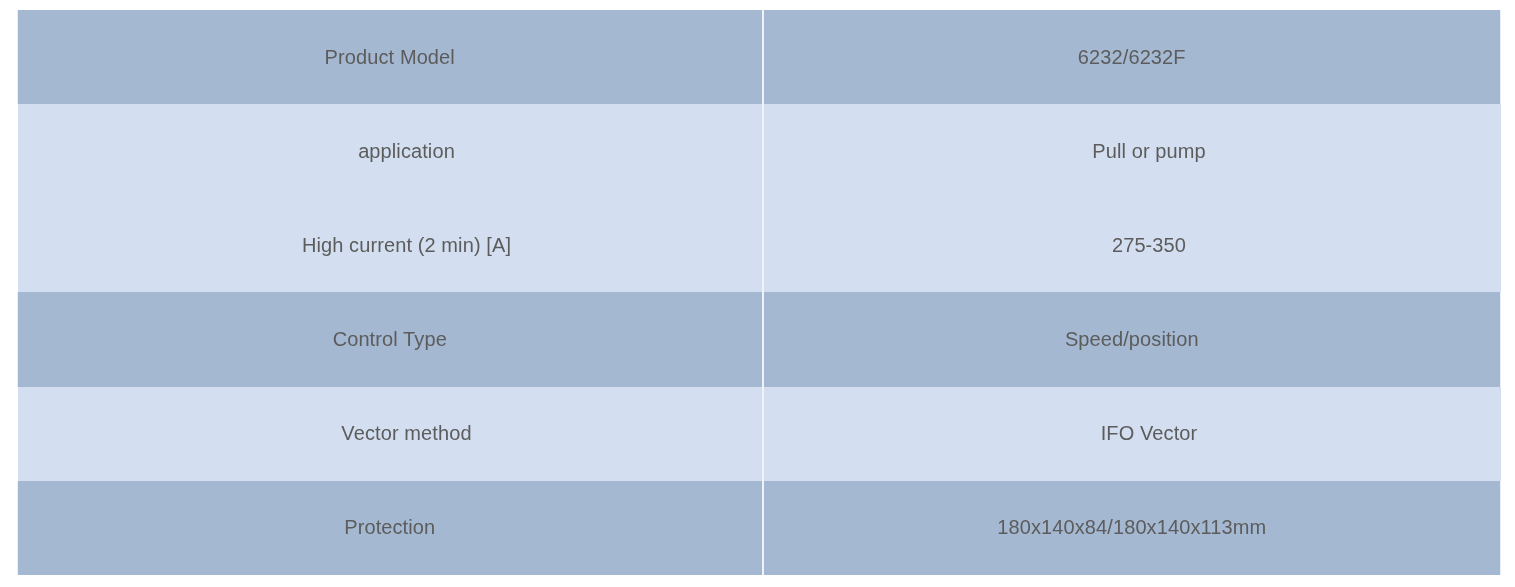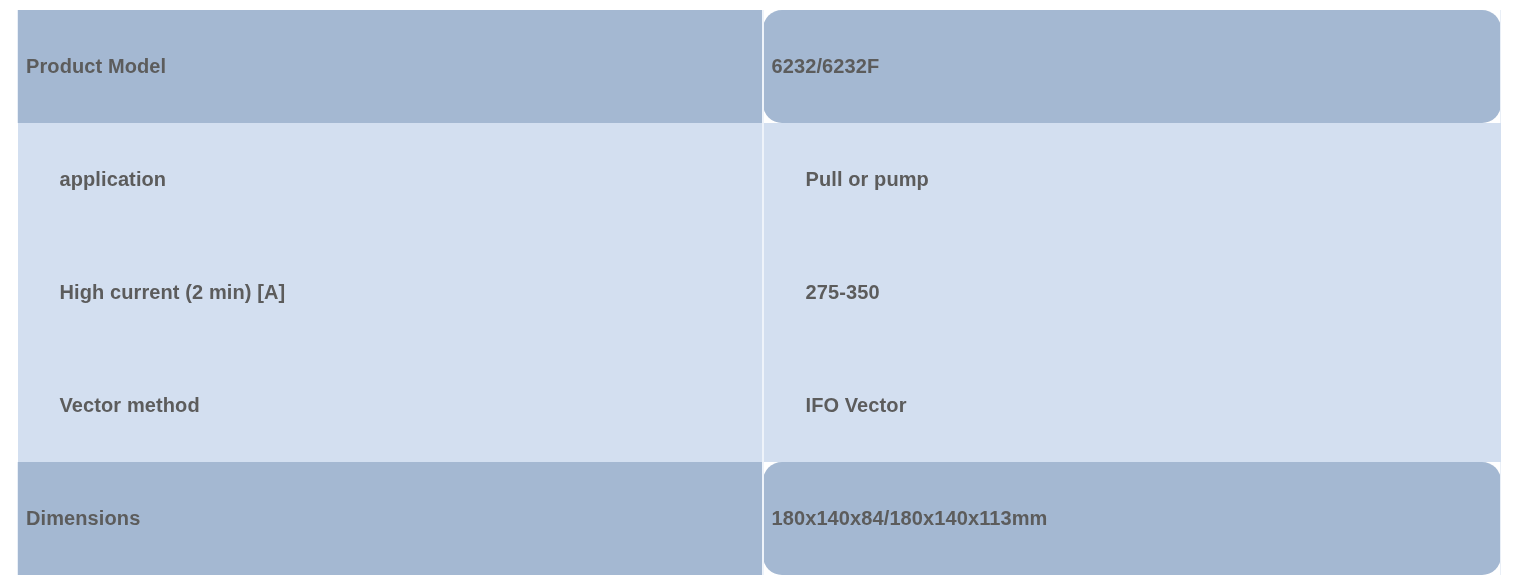--- a/index.html
+++ b/index.html
@@ -33,24 +33,24 @@
   }
 
   .spec-table col.col-param { width: 745px; }
   .spec-table col.col-value { width: 738px; }
 
   .spec-table tr {
     height: 62.8px;
   }
 
   .spec-table td {
-    text-align: left;
+    text-align: center;
     vertical-align: middle;
     font-size: 20px;
-    font-weight: 700;
+    font-weight: 400;
     color: #5c5c5c;
     letter-spacing: 0.1px;
     padding: 0 8px;
     box-sizing: border-box;
     white-space: nowrap;
     overflow: hidden;
   }
 
   
   .spec-table tr.band-dark td {
@@ -65,21 +65,20 @@
   .spec-table td.cell-param {
     border-right: 2px solid #eef3fa;
   }
 
   
   .spec-table tr.band-dark td.cell-param {
     border-left: 1px solid #e9eff7;
   }
   .spec-table tr.band-dark td.cell-value {
     border-right: 1px solid #e9eff7;
-    border-radius: 19px;
   }
 </style>
 </head>
 <body>
 
 <div class="spec-sheet">
   <table class="spec-table">
     <colgroup>
       <col class="col-param">
       <col class="col-value">
@@ -95,28 +94,32 @@
         <td class="cell-param">application</td>
         <td class="cell-value">Pull or pump</td>
       </tr>
 
 
       <tr class="band-light">
         <td class="cell-param">High current (2 min) [A]</td>
         <td class="cell-value">275-350</td>
       </tr>
 
+      <tr class="band-dark">
+        <td class="cell-param">Control Type</td>
+        <td class="cell-value">Speed/position</td>
+      </tr>
 
       <tr class="band-light">
         <td class="cell-param">Vector method</td>
         <td class="cell-value">IFO Vector</td>
       </tr>
 
 
 
       <tr class="band-dark">
-        <td class="cell-param">Dimensions</td>
+        <td class="cell-param">Protection</td>
         <td class="cell-value">180x140x84/180x140x113mm</td>
       </tr>
 
     </tbody>
   </table>
 </div>
 
 </body></html>

